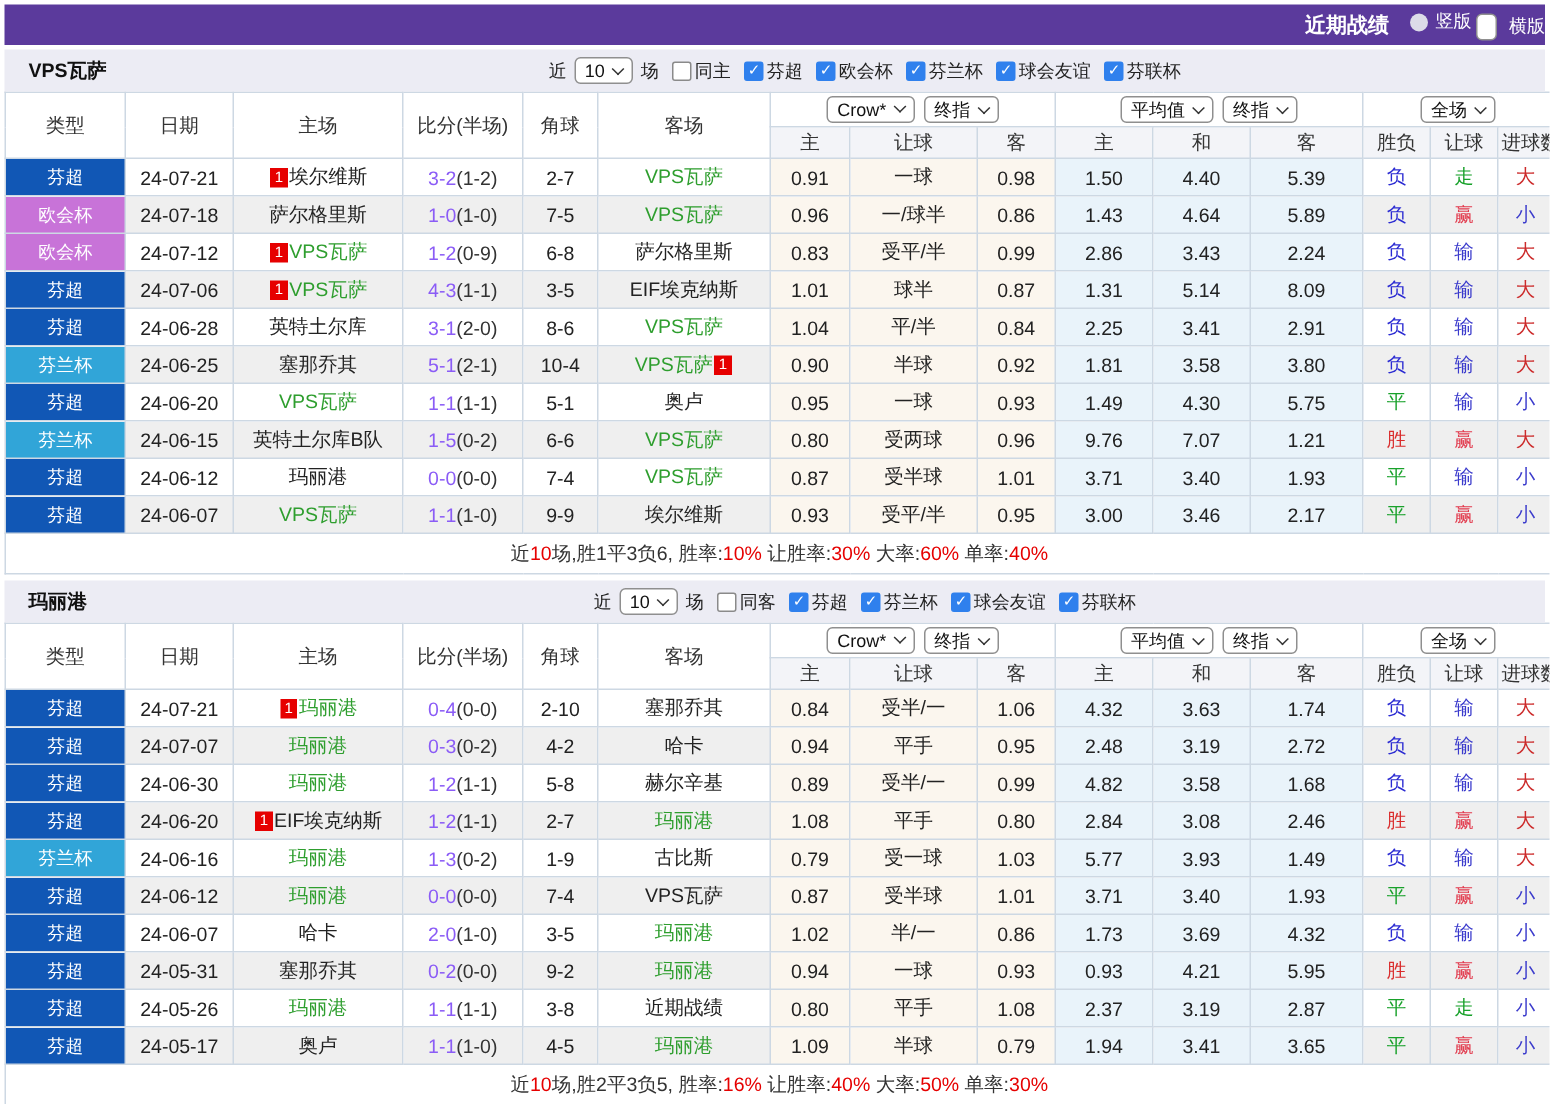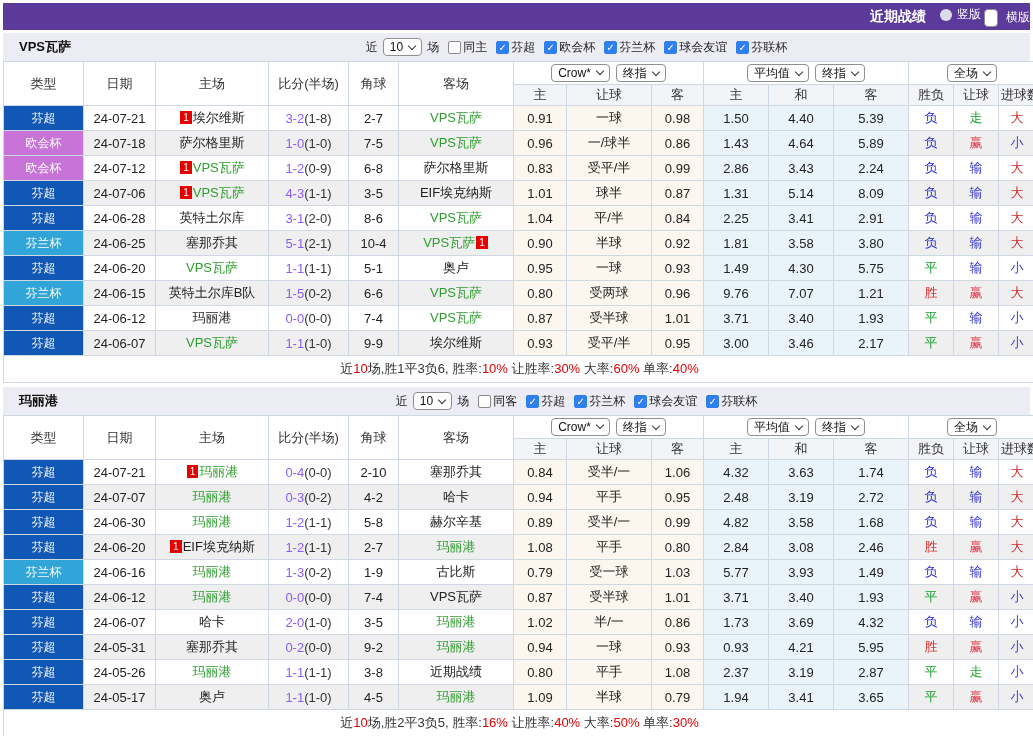--- a/index.html
+++ b/index.html
@@ -156,21 +156,21 @@
               <th class="subth">胜负</th>
               <th class="subth">让球</th>
               <th class="subth">进球数</th>
             </tr>
           </thead>
           <tbody>
             <tr>
               <td class="type" style="background: rgb(17, 87, 181);">芬超</td>
               <td class="date">24-07-21</td>
               <td class="team-cell"><span class="rc">1</span><span>埃尔维斯</span></td>
-              <td class="score"><span class="ft">3-2</span><span class="ht">(1-8)</span></td>
+              <td class="score"><span class="ft">3-2</span><span class="ht">(1-2)</span></td>
               <td class="corner">2-7</td>
               <td class="team-cell"><span class="hl">VPS瓦萨</span></td>
               <td class="crow">0.91</td>
               <td class="crow">一球</td>
               <td class="crow">0.98</td>
               <td class="avg">1.50</td>
               <td class="avg">4.40</td>
               <td class="avg">5.39</td>
               <td class="res" style="color: rgb(42, 42, 210);">负</td>
               <td class="res" style="color: rgb(24, 161, 42);">走</td>

